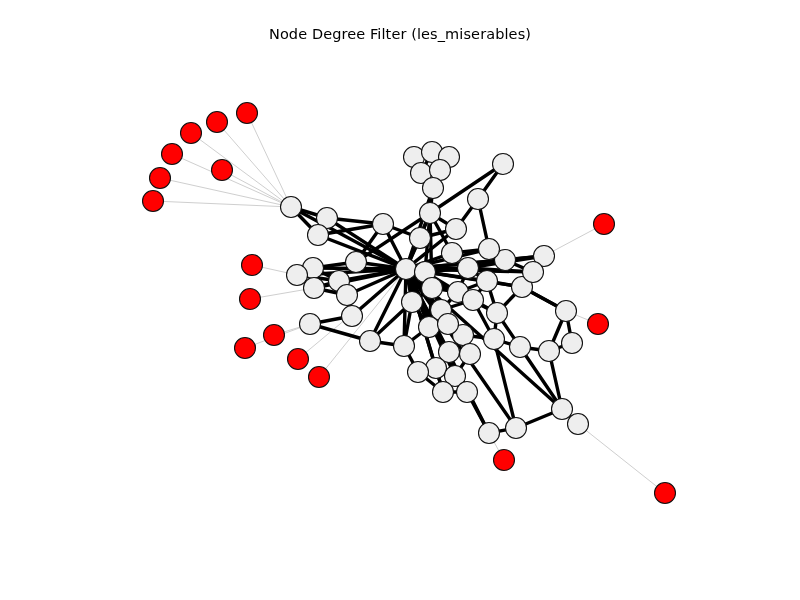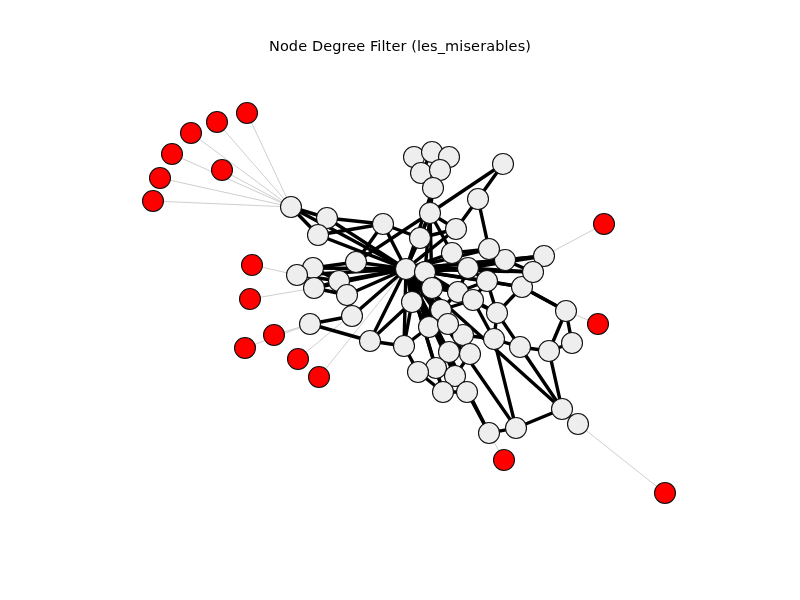--- a/index.html
+++ b/index.html
@@ -15,21 +15,21 @@
     overflow: hidden;
   }
   #figure {
     position: relative;
     width: 800px;
     height: 600px;
     background: #ffffff;
   }
   #chart-title {
     position: absolute;
-    top: 12px;
+    top: 0;
     left: 0;
     width: 800px;
     text-align: center;
     padding-top: 26px;
     font-size: 14.5px;
     color: #000000;
     font-family: "DejaVu Sans", "Liberation Sans", sans-serif;
     letter-spacing: 0.1px;
     -webkit-font-smoothing: antialiased;
   }

